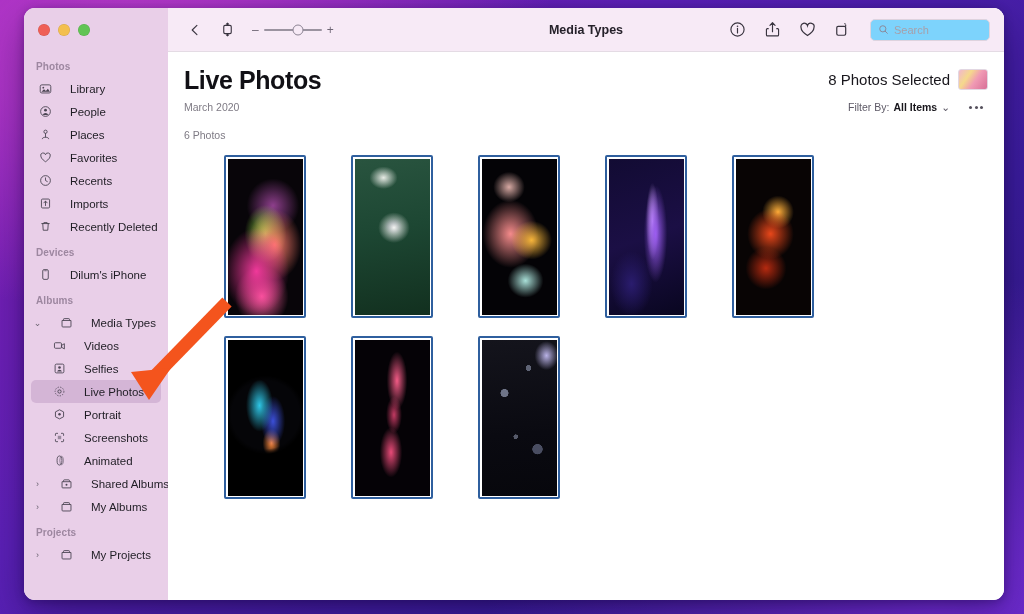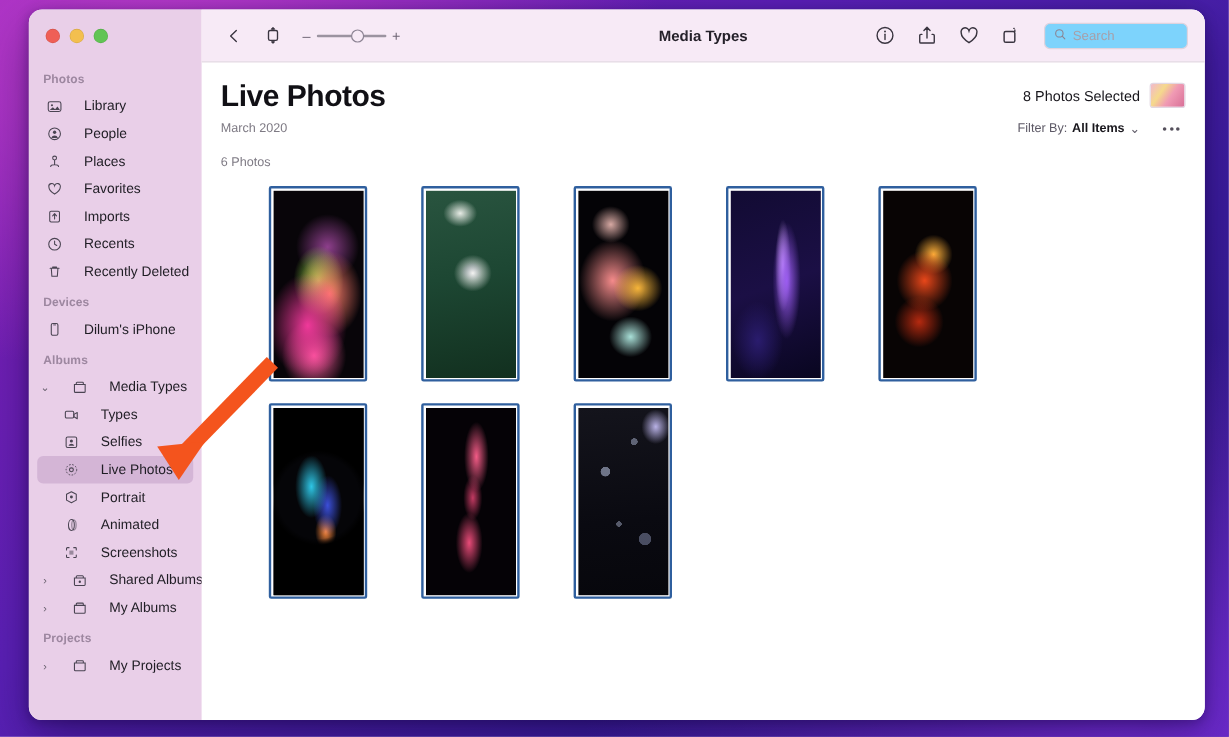--- a/index.html
+++ b/index.html
@@ -143,21 +143,21 @@
   }
   .search input::placeholder { color: #a79fa9; }
 
   
   .content { flex: 1; overflow: hidden; position: relative; padding: 0 16px; }
   .head-row { display: flex; align-items: flex-start; padding: 14px 0 0 0; }
   .page-title { font-size: 25px; font-weight: bold; color: #111015; letter-spacing: -.4px; }
   .sub-row { display: flex; gap: 16px; margin-top: 6px; font-size: 10.5px; color: #7e7a84; flex-direction: column; }
   .head-right { margin-left: auto; text-align: right; padding-top: 3px; }
   .sel-row { display: flex; align-items: center; gap: 8px; justify-content: flex-end; }
-  .sel-text { font-size: 12px; color: #18161c; margin-left: 37px; }
+  .sel-text { font-size: 15px; color: #18161c; margin-left: 37px; }
   .sel-thumb {
     width: 30px; height: 21px; border-radius: 3px;
     background: linear-gradient(125deg,#f2b8cd 0%, #f5d98c 32%, #f09ab4 58%, #d86f97 100%);
     border: 1px solid #e2d7e2;
   }
   .filter-row {
     display: flex; gap: 14px;
     justify-content: flex-end; margin-top: 9px;
   }
   .filter { font-size: 10.5px; color: #5d5966; display: flex; align-items: center; gap: 4px; }
@@ -283,34 +283,34 @@
       <span class="sb-ico">
           <svg width="13" height="13" viewBox="0 0 16 16">
             <path d="M8 13.2S2.2 9.6 2.2 6.2A2.9 2.9 0 018 4.6a2.9 2.9 0 015.8 1.6c0 3.4-5.8 7-5.8 7z" fill="none" stroke="currentColor" stroke-width="1.1"></path>
           </svg>
         </span>
       <span>Favorites</span>
     </div>
     <div class="sb-item">
       <span class="sb-ico">
           <svg width="13" height="13" viewBox="0 0 16 16">
+            <circle cx="8" cy="8" r="6" fill="none" stroke="currentColor" stroke-width="1.1"></circle>
+            <path d="M8 4.8V8l2.2 1.3" stroke="currentColor" stroke-width="1.1" fill="none" stroke-linecap="round"></path>
+          </svg>
+        </span>
+      <span>Recents</span>
+    </div>
+    <div class="sb-item">
+      <span class="sb-ico">
+          <svg width="13" height="13" viewBox="0 0 16 16">
             <rect x="3" y="2.5" width="10" height="11" rx="1.4" fill="none" stroke="currentColor" stroke-width="1.1"></rect>
             <path d="M8 10.5V5.2M6 7.2L8 5l2 2.2" stroke="currentColor" stroke-width="1.1" fill="none" stroke-linecap="round" stroke-linejoin="round"></path>
           </svg>
         </span>
       <span>Imports</span>
-    </div>
-    <div class="sb-item">
-      <span class="sb-ico">
-          <svg width="13" height="13" viewBox="0 0 16 16">
-            <circle cx="8" cy="8" r="6" fill="none" stroke="currentColor" stroke-width="1.1"></circle>
-            <path d="M8 4.8V8l2.2 1.3" stroke="currentColor" stroke-width="1.1" fill="none" stroke-linecap="round"></path>
-          </svg>
-        </span>
-      <span>Recents</span>
     </div>
     <div class="sb-item">
       <span class="sb-ico">
           <svg width="13" height="13" viewBox="0 0 16 16">
             <path d="M3.4 4.4h9.2M6 4.4V3.2h4v1.2M4.6 4.4l.6 8.2h5.6l.6-8.2" fill="none" stroke="currentColor" stroke-width="1.1" stroke-linecap="round" stroke-linejoin="round"></path>
           </svg>
         </span>
       <span>Recently Deleted</span>
     </div>
 
@@ -336,21 +336,21 @@
         </span>
       <span>Media Types</span>
     </div>
     <div class="sb-item indent">
       <span class="sb-ico">
           <svg width="13" height="13" viewBox="0 0 16 16">
             <rect x="1.8" y="4.6" width="8.6" height="6.8" rx="1.2" fill="none" stroke="currentColor" stroke-width="1.1"></rect>
             <path d="M10.6 7.8l3.4-2v6.4l-3.4-2z" fill="none" stroke="currentColor" stroke-width="1.1" stroke-linejoin="round"></path>
           </svg>
         </span>
-      <span>Types</span>
+      <span>Videos</span>
     </div>
     <div class="sb-item indent">
       <span class="sb-ico">
           <svg width="13" height="13" viewBox="0 0 16 16">
             <rect x="2.6" y="2.6" width="10.8" height="10.8" rx="1.6" fill="none" stroke="currentColor" stroke-width="1.1"></rect>
             <circle cx="8" cy="6.8" r="1.6" fill="currentColor"></circle>
             <path d="M5 11.6a3.2 3.2 0 016 0z" fill="currentColor"></path>
           </svg>
         </span>
       <span>Selfies</span>
@@ -369,34 +369,34 @@
           <svg width="13" height="13" viewBox="0 0 16 16">
             <path d="M8 2.2l5 2.6v6L8 13.4 3 10.8v-6z" fill="none" stroke="currentColor" stroke-width="1.1" stroke-linejoin="round"></path>
             <circle cx="8" cy="7.6" r="1.5" fill="currentColor"></circle>
           </svg>
         </span>
       <span>Portrait</span>
     </div>
     <div class="sb-item indent">
       <span class="sb-ico">
           <svg width="13" height="13" viewBox="0 0 16 16">
+            <path d="M3 5.4V3.8a.9.9 0 01.9-.9h1.7M10.4 2.9h1.7a.9.9 0 01.9.9v1.6M13 10.6v1.6a.9.9 0 01-.9.9h-1.7M5.6 13.1H3.9a.9.9 0 01-.9-.9v-1.6" fill="none" stroke="currentColor" stroke-width="1.1" stroke-linecap="round"></path>
+            <rect x="5.9" y="5.9" width="4.2" height="4.2" fill="currentColor" opacity=".5"></rect>
+          </svg>
+        </span>
+      <span>Screenshots</span>
+    </div>
+    <div class="sb-item indent">
+      <span class="sb-ico">
+          <svg width="13" height="13" viewBox="0 0 16 16">
             <ellipse cx="8" cy="8" rx="3" ry="5.6" fill="none" stroke="currentColor" stroke-width="1.05"></ellipse>
             <ellipse cx="10.6" cy="8" rx="2.2" ry="5.2" fill="none" stroke="currentColor" stroke-width=".9" opacity=".75"></ellipse>
           </svg>
         </span>
       <span>Animated</span>
-    </div>
-    <div class="sb-item indent">
-      <span class="sb-ico">
-          <svg width="13" height="13" viewBox="0 0 16 16">
-            <path d="M3 5.4V3.8a.9.9 0 01.9-.9h1.7M10.4 2.9h1.7a.9.9 0 01.9.9v1.6M13 10.6v1.6a.9.9 0 01-.9.9h-1.7M5.6 13.1H3.9a.9.9 0 01-.9-.9v-1.6" fill="none" stroke="currentColor" stroke-width="1.1" stroke-linecap="round"></path>
-            <rect x="5.9" y="5.9" width="4.2" height="4.2" fill="currentColor" opacity=".5"></rect>
-          </svg>
-        </span>
-      <span>Screenshots</span>
     </div>
     <div class="sb-item has-twisty">
       <span class="twisty">›</span>
       <span class="sb-ico">
           <svg width="13" height="13" viewBox="0 0 16 16">
             <path d="M2.5 5.8h11v6.7a.9.9 0 01-.9.9H3.4a.9.9 0 01-.9-.9z" fill="none" stroke="currentColor" stroke-width="1.1"></path>
             <path d="M4.4 5.8V4.3a.8.8 0 01.8-.8h5.6a.8.8 0 01.8.8v1.5" fill="none" stroke="currentColor" stroke-width="1.1"></path>
             <circle cx="8" cy="9.6" r="1.2" fill="currentColor"></circle>
           </svg>
         </span>

